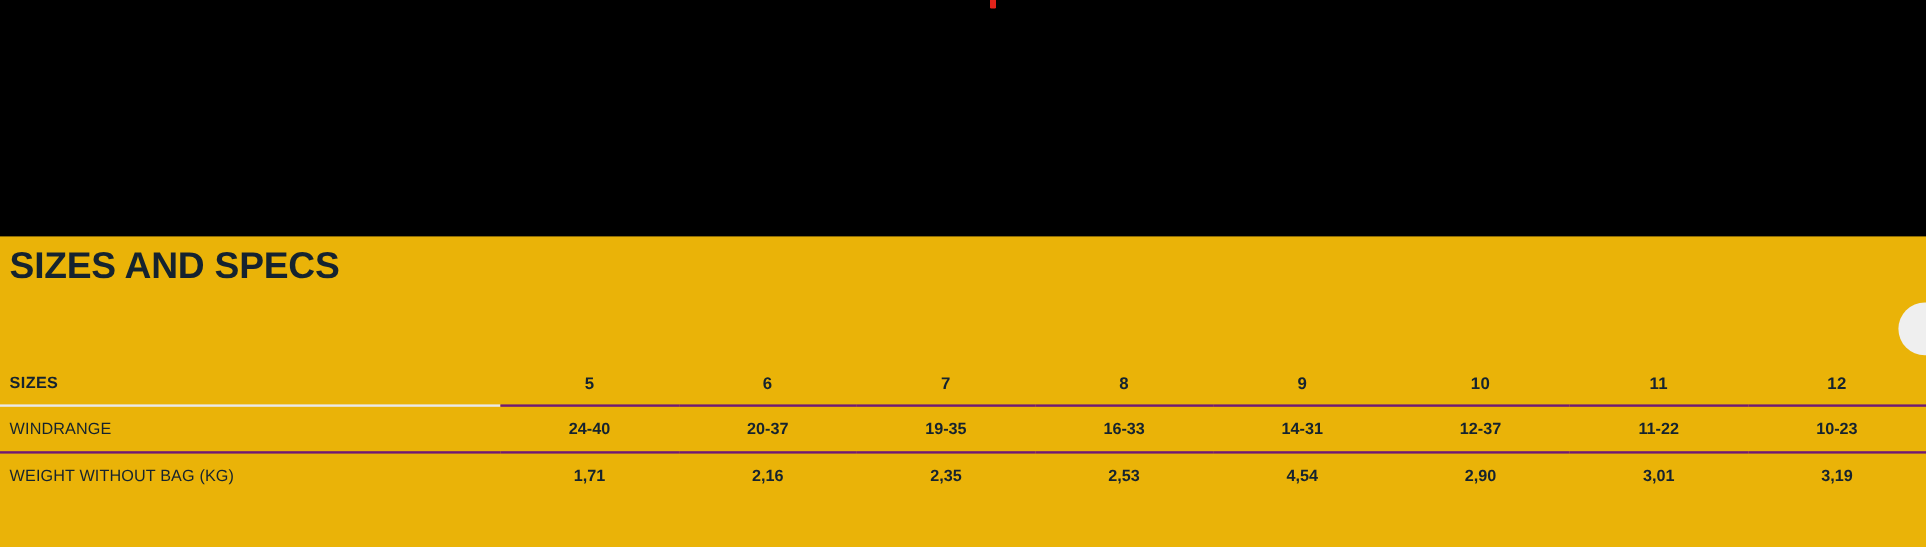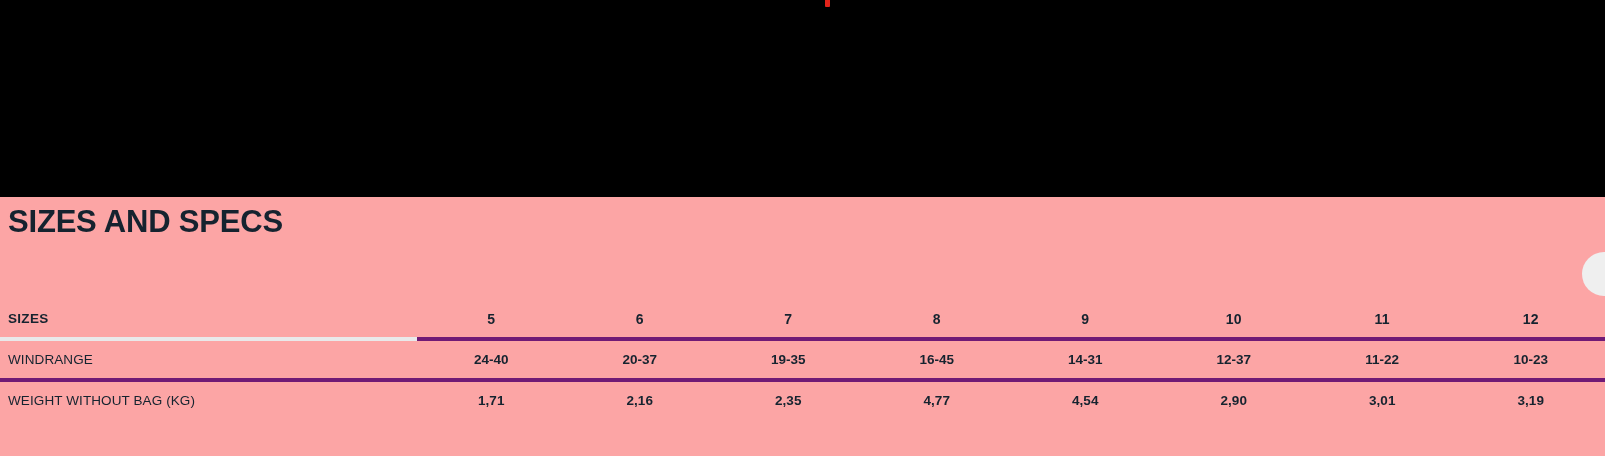--- a/index.html
+++ b/index.html
@@ -12,21 +12,21 @@
     overflow: hidden;
     background: #f8f8f8;
     font-family: "Liberation Sans", sans-serif;
     -webkit-font-smoothing: antialiased;
   }
 
   #page {
     position: relative;
     width: 1605px;
     height: 456px;
-    background: #fca5a5;
+    background: #eab308;
     overflow: hidden;
   }
 
   
   .hero-band {
     position: absolute;
     left: 0;
     top: 0;
     width: 1605px;
     height: 197px;
@@ -118,21 +118,21 @@
   }
   .val-cell.head {
     font-weight: bold;
     font-size: 14px;
     letter-spacing: 0.3px;
   }
 
   
   tr.rule > th,
   tr.rule > td {
-    border-top: 4px solid #701a75;
+    border-top: 2px solid #701a75;
   }
   
   tr.rule-head > th:first-child,
   tr.rule-head > td:first-child {
     border-top-color: #e9e9ea;
   }
 </style>
 </head>
 <body>
 
@@ -173,32 +173,32 @@
           <th class="val-cell head">11</th>
           <th class="val-cell head">12</th>
         </tr>
       </thead>
       <tbody>
         <tr class="rule rule-head">
           <td class="lbl-cell">WINDRANGE</td>
           <td class="val-cell">24-40</td>
           <td class="val-cell">20-37</td>
           <td class="val-cell">19-35</td>
-          <td class="val-cell">16-45</td>
+          <td class="val-cell">16-33</td>
           <td class="val-cell">14-31</td>
           <td class="val-cell">12-37</td>
           <td class="val-cell">11-22</td>
           <td class="val-cell">10-23</td>
         </tr>
         <tr class="rule">
           <td class="lbl-cell">WEIGHT WITHOUT BAG (KG)</td>
           <td class="val-cell">1,71</td>
           <td class="val-cell">2,16</td>
           <td class="val-cell">2,35</td>
-          <td class="val-cell">4,77</td>
+          <td class="val-cell">2,53</td>
           <td class="val-cell">4,54</td>
           <td class="val-cell">2,90</td>
           <td class="val-cell">3,01</td>
           <td class="val-cell">3,19</td>
         </tr>
       </tbody>
     </table>
   </div>
 
 </div>

